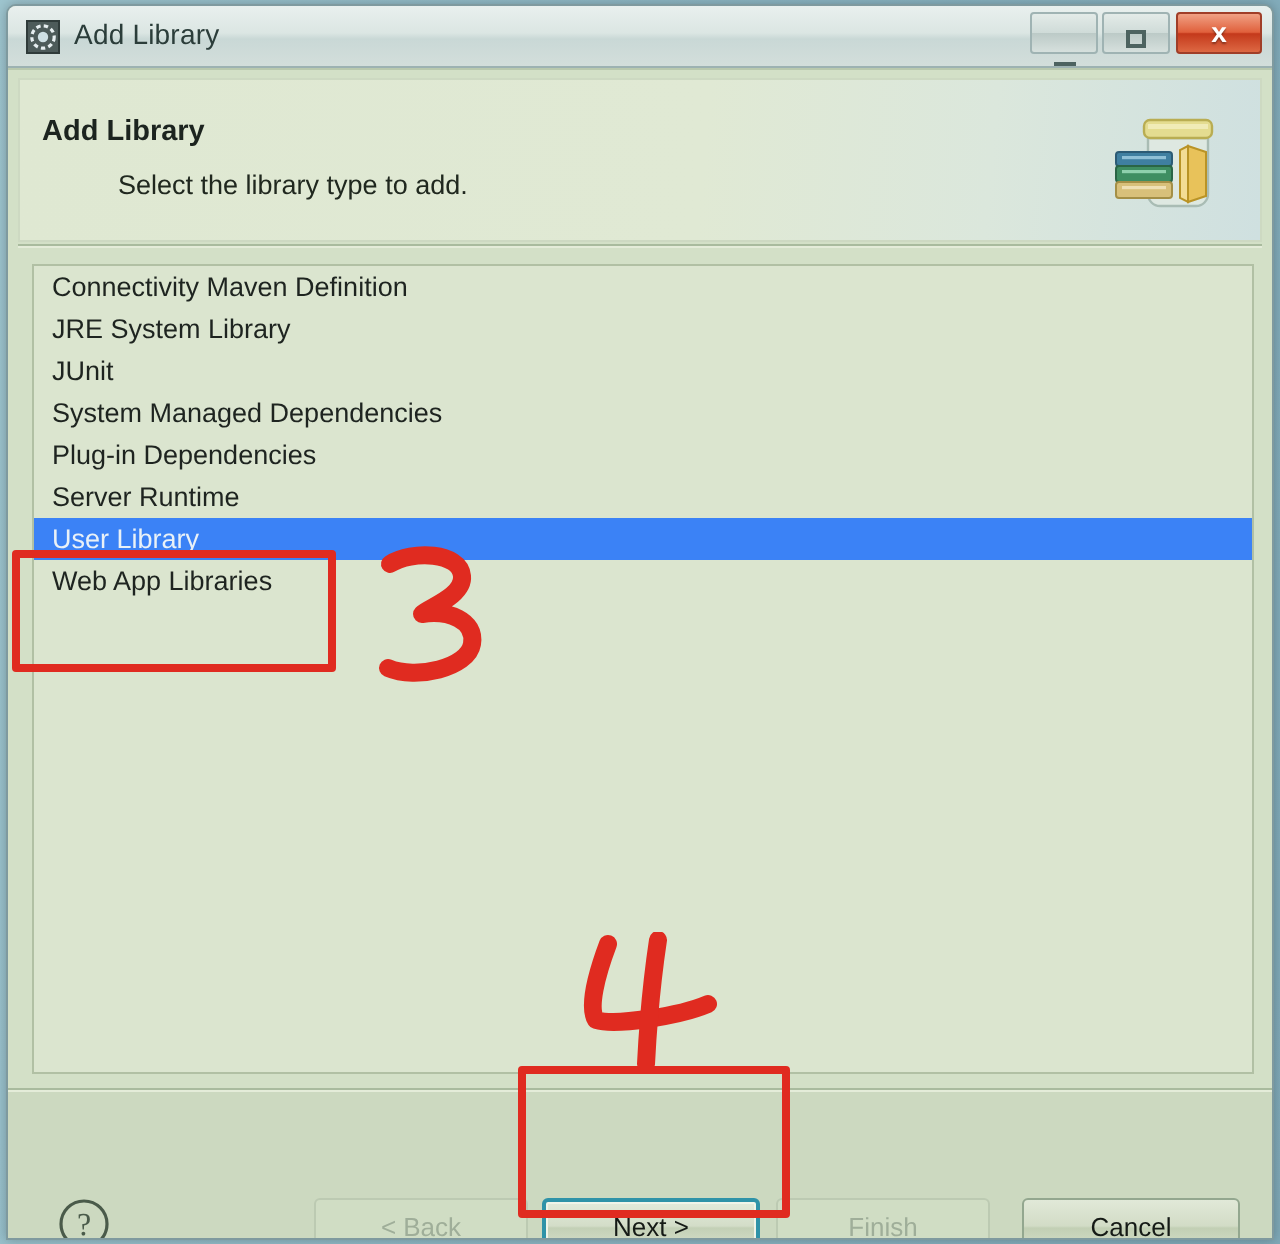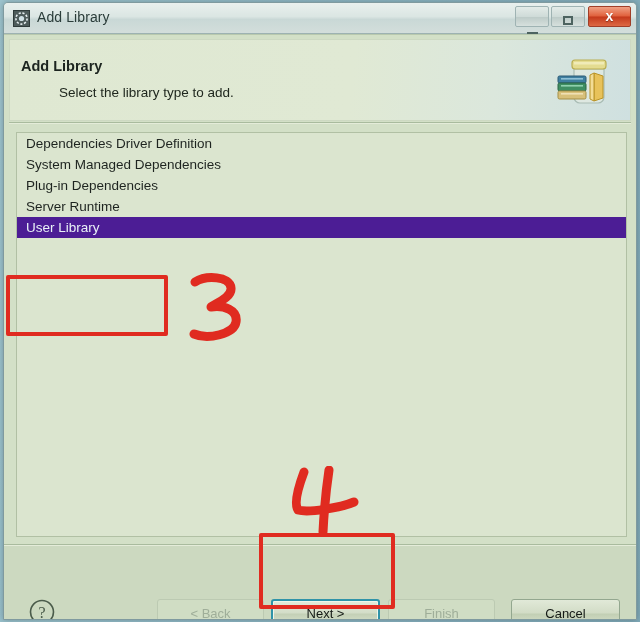--- a/index.html
+++ b/index.html
@@ -176,21 +176,21 @@
     position: relative;
     height: 21px;
     line-height: 21px;
     padding-left: 9px;
     font-size: 13.5px;
     color: #1e2420;
     white-space: nowrap;
     cursor: default;
   }
   .list-row.selected {
-    background: #4c1d95;
+    background: #3b82f6;
     color: #e9f1f7;
   }
 
   
   #btnbar-sep {
     position: absolute;
     left: 0; top: 509px;
     width: 634px; height: 1px;
     background: #a9bb9e;
   }
@@ -319,25 +319,28 @@
           <rect x="7" y="29" width="22" height="1.6" fill="#8fc0d6"></rect>
           <rect x="7" y="36" width="22" height="1.6" fill="#8fd0ad"></rect>
           <rect x="7" y="44" width="22" height="1.6" fill="#efe0b4"></rect>
         </svg>
       </span>
     </div>
     <div id="banner-sep"></div>
     <div id="banner-sep2"></div>
 
     <div id="listbox">
-      <div class="list-row">Dependencies Driver Definition</div>
+      <div class="list-row">Connectivity Maven Definition</div>
+      <div class="list-row">JRE System Library</div>
+      <div class="list-row">JUnit</div>
       <div class="list-row">System Managed Dependencies</div>
       <div class="list-row">Plug-in Dependencies</div>
       <div class="list-row">Server Runtime</div>
       <div class="list-row selected">User Library</div>
+      <div class="list-row">Web App Libraries</div>
     </div>
 
     <div id="btnbar-sep"></div>
     <div id="btnbar-sep2"></div>
     <div id="btnbar">
       <span id="help-icon">
         <svg width="28" height="28" viewBox="0 0 28 28">
           <circle cx="14" cy="14" r="11.5" fill="none" stroke="#4a5b4a" stroke-width="1.6"></circle>
           <text x="14" y="19.5" font-family="Liberation Serif, serif" font-size="16" fill="#4a5b4a" text-anchor="middle">?</text>
         </svg>

